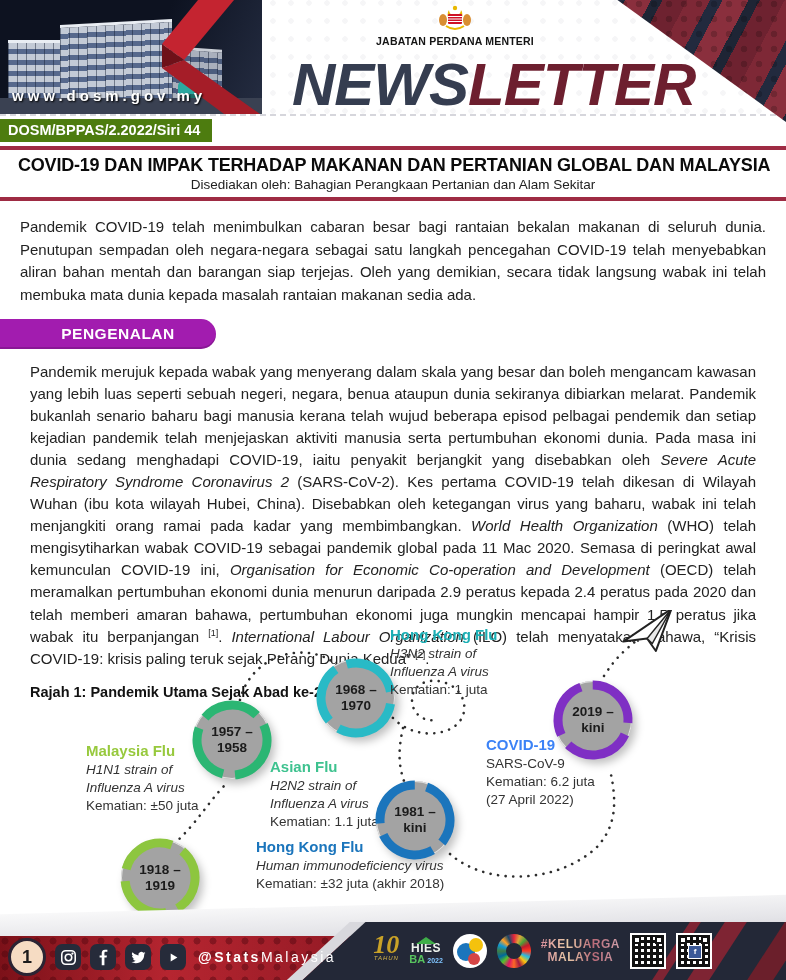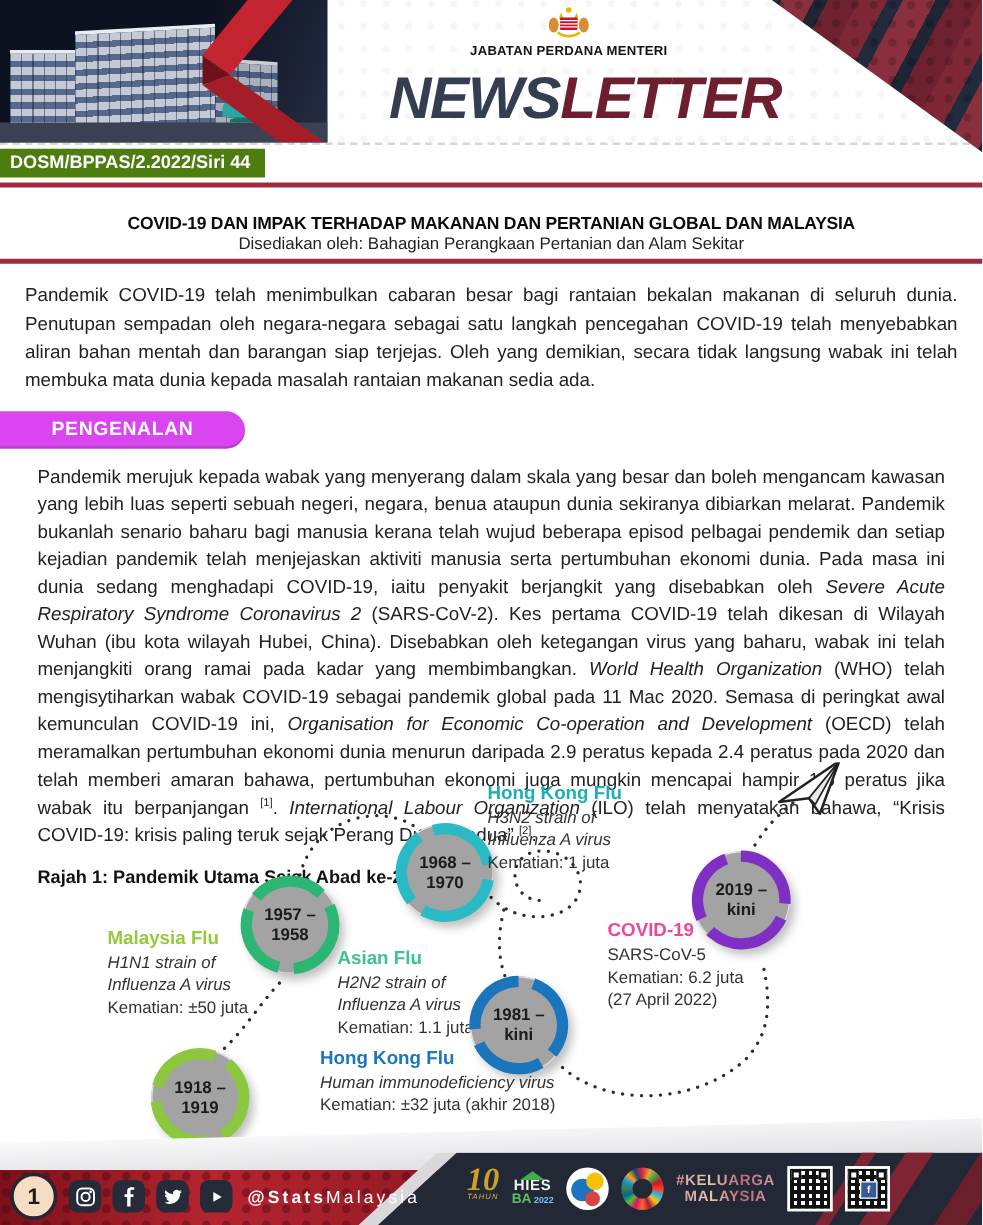--- a/index.html
+++ b/index.html
@@ -25,37 +25,37 @@
             letter-spacing:4px;text-shadow:1px 1px 2px #000;}
   .ribbon{position:absolute;left:150px;top:0;}
   .header-stripes{position:absolute;right:0;top:0;width:196px;height:122px;
       clip-path:polygon(14% 0,100% 0,100% 100%);
       background-image:radial-gradient(circle at 4px 4px, rgba(0,0,0,.18) 3px, transparent 3.6px),
         repeating-linear-gradient(118deg,#7E2836 0 20px,#222A3E 20px 31px,#8A2F3D 31px 54px,#1E2535 54px 64px,#6E2230 64px 86px);
       background-size:15px 15px,auto;}
   .gov-block{position:absolute;left:285px;top:4px;width:340px;text-align:center;}
   .coa{display:block;margin:0 auto 1px;}
   .agency{font-size:10.5px;font-weight:bold;color:#141414;line-height:13px;letter-spacing:.2px;}
-  .masthead{position:absolute;left:278px;top:50px;width:380px;text-align:center;
-            font-size:47px;font-weight:800;font-style:italic;letter-spacing:-1px;white-space:nowrap;}
+  .masthead{position:absolute;left:292px;top:50px;width:380px;text-align:center;
+            font-size:60px;font-weight:800;font-style:italic;letter-spacing:-1px;white-space:nowrap;}
   .mh-news{color:#353D50;}
   .mh-letter{color:#6D1F2F;}
   
   .badge-row{position:relative;height:30px;}
   .series-badge{position:absolute;left:0;top:3px;background:#4d7c0f;color:#fff;font-weight:bold;
                 font-size:14.5px;padding:3px 12px 4px 8px;}
   .rule{height:4px;background:#9E2B43;}
-  .article-title{margin:20px 18px 1px;text-align:center;font-size:14px;font-weight:bold;
+  .article-title{margin:5px 18px 1px;text-align:center;font-size:18px;font-weight:bold;
                  letter-spacing:-.2px;color:#0b0b0b;white-space:nowrap;}
   .byline{text-align:center;font-size:13.5px;color:#222;margin-bottom:5px;}
   .intro{margin:15px 20px 0;text-align:justify;font-size:15px;line-height:1.5;color:#222;}
-  .section-banner{margin-top:13px;width:196px;height:30px;background:#d946ef;color:#fff;
+  .section-banner{margin-top:13px;width:196px;height:30px;background:#a21caf;color:#fff;
                   font-weight:bold;font-size:15.5px;letter-spacing:.5px;border-radius:0 16px 16px 0;
                   display:flex;align-items:center;justify-content:center;
-                  box-shadow:inset 0 -2px 0 rgba(0,0,0,.15);}
+                  box-shadow:inset 0 -2px 0 rgba(0,0,0,.15);padding-left:20px;}
   .bodytext{margin:12px 30px 0;text-align:justify;font-size:15px;line-height:1.47;color:#222;}
   .it{font-style:italic;}
   sup.ref{font-size:9px;color:#222;}
   .fig-caption{margin:14px 30px 0;font-size:14.5px;font-weight:bold;color:#111;}
   
   .diagram{position:absolute;left:0;top:610px;width:786px;height:315px;}
   .tl-path{position:absolute;left:0;top:0;}
   .tl-circle{position:absolute;width:78px;height:78px;border-radius:50%;background:#a3a3a3;
              box-shadow:inset 0 0 0 1px #e2e2e2, 4px 5px 8px rgba(0,0,0,.25);}
   .tl-circle svg{position:absolute;left:-2px;top:-2px;}
@@ -126,20 +126,21 @@
     <div class="bldg bldg-a"></div>
     <div class="bldg bldg-b"></div>
     <div class="bldg bldg-c"></div>
     <div class="bldg-ground"></div>
     <div class="canopy"></div>
     <svg class="ribbon" width="118" height="114" viewBox="0 0 118 114">
       <polygon points="48,0 84,0 34,60 12,44" fill="#c42430"></polygon>
       <polygon points="34,60 110,114 74,114 12,68" fill="#a51d28"></polygon>
       <polygon points="34,60 12,68 12,44" fill="#6e1119"></polygon>
     </svg>
+    <div class="site-url">www.dosm.gov.my</div>
   </div>
   <div class="header-stripes"></div>
   <div class="gov-block">
     <svg class="coa" width="38" height="30" viewBox="0 0 38 30">
       <circle cx="19" cy="4" r="2.2" fill="#E8B800"></circle>
       <path d="M13 6a6 6 0 0 0 12 0a7.5 7.5 0 1 1-12 0z" fill="#E8B800"></path>
       <rect x="12" y="10" width="14" height="10" rx="1" fill="#CE1126"></rect>
       <path d="M12 12.5h14M12 15h14M12 17.5h14" stroke="#fff" stroke-width="1"></path>
       <ellipse cx="7" cy="16" rx="4" ry="6" fill="#D98E32"></ellipse>
       <ellipse cx="31" cy="16" rx="4" ry="6" fill="#D98E32"></ellipse>
@@ -245,22 +246,22 @@
     <div class="tl-circle" style="left: 554px; top: 71px;">
       <svg width="82" height="82" viewBox="0 0 82 82">
       <circle cx="41" cy="41" r="35" fill="none" stroke="#7F2FC4" stroke-width="9" stroke-dasharray="58 12" transform="rotate(40 41 41)"></circle>
       </svg>
     <div class="tl-years">
       <span>2019 –</span>
       <span>kini</span>
       </div>
     </div>
     <div class="tl-label" style="left: 486px; top: 126px; width: 150px;">
-      <div class="tl-title" style="color: #ec4899;">COVID-19</div>
-      <div>SARS-CoV-5</div>
+      <div class="tl-title" style="color: #3b82f6;">COVID-19</div>
+      <div>SARS-CoV-9</div>
       <div>Kematian: 6.2 juta</div>
       <div>(27 April 2022)</div>
     </div>
   </div>
 
 <div class="footer-shadow"></div>
 <div class="footer">
   <div class="footer-red"></div>
   <div class="footer-sliver"></div>
   <div class="footer-navy">

